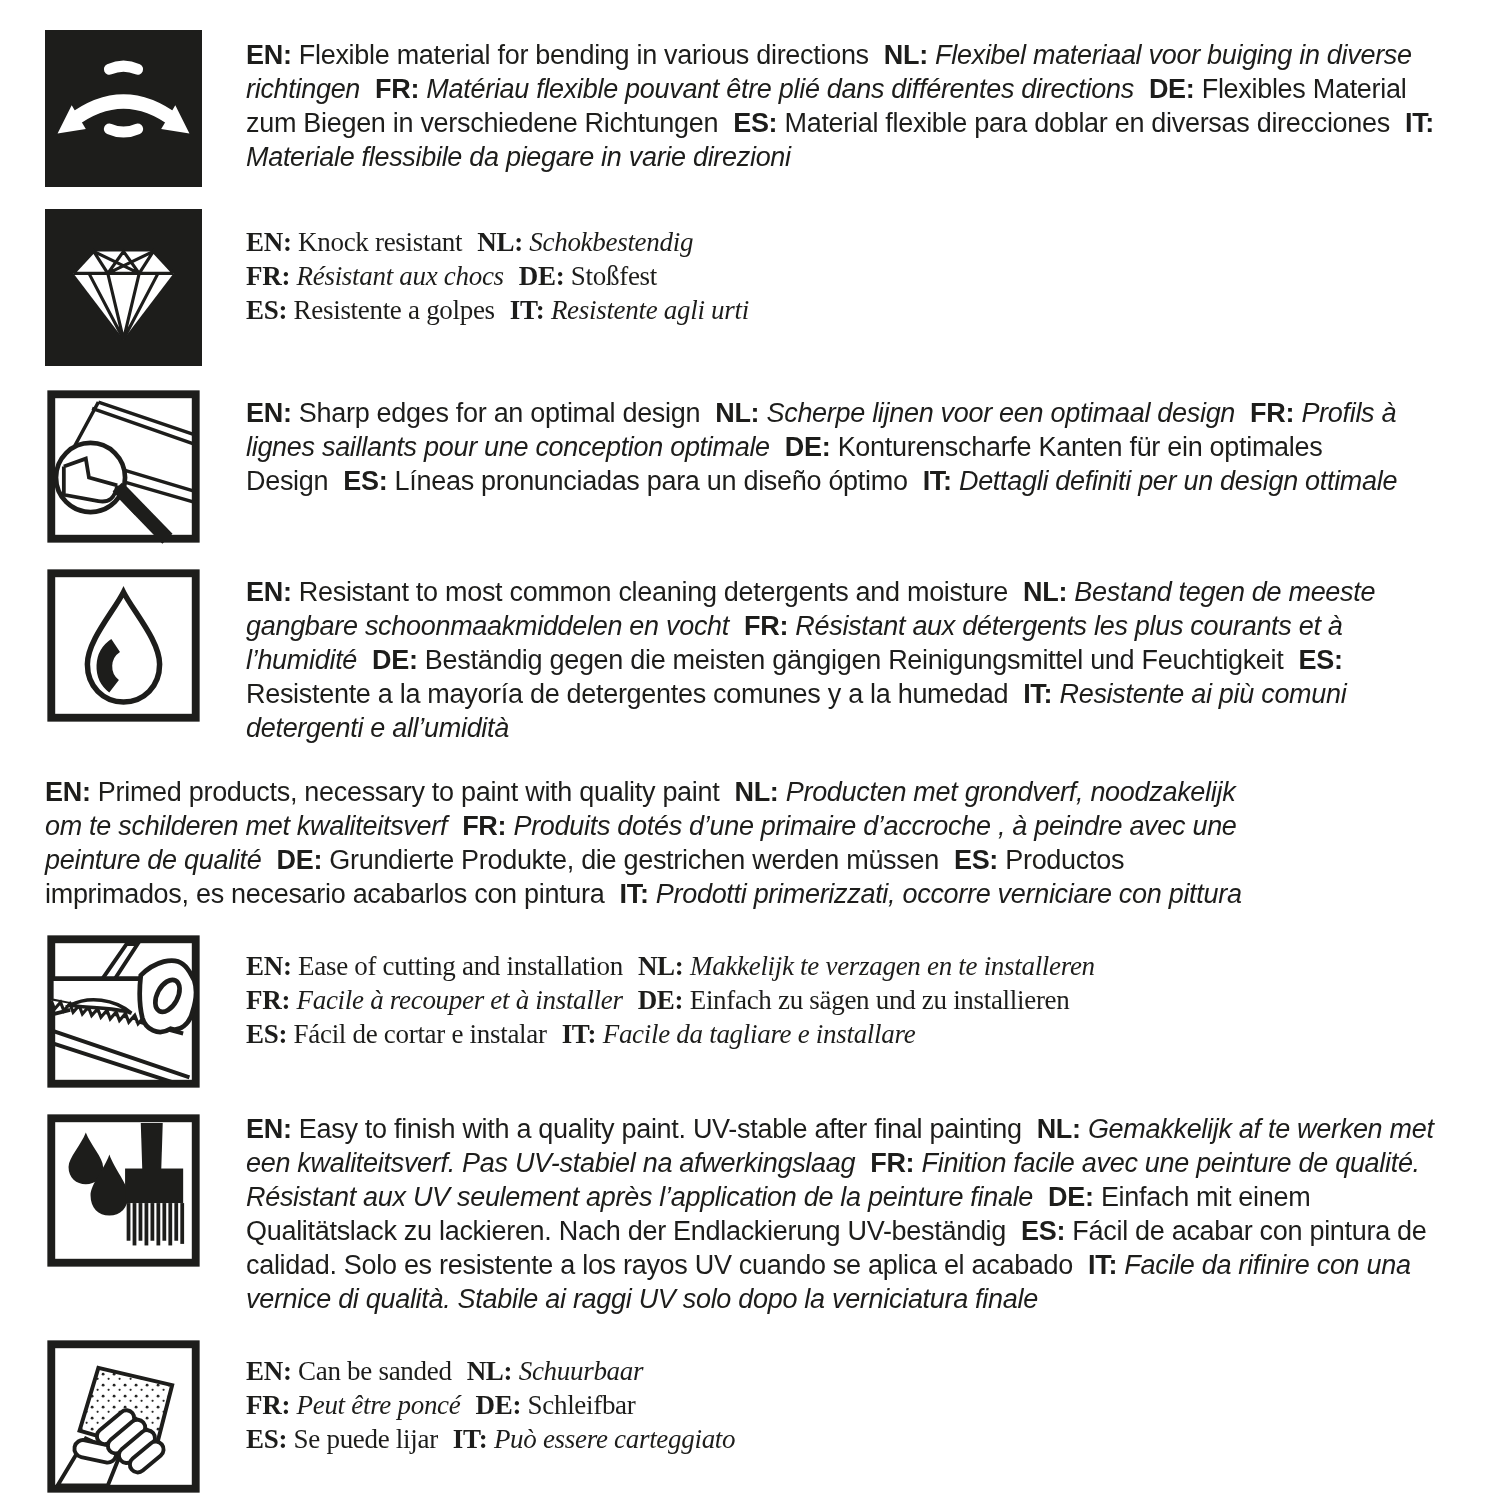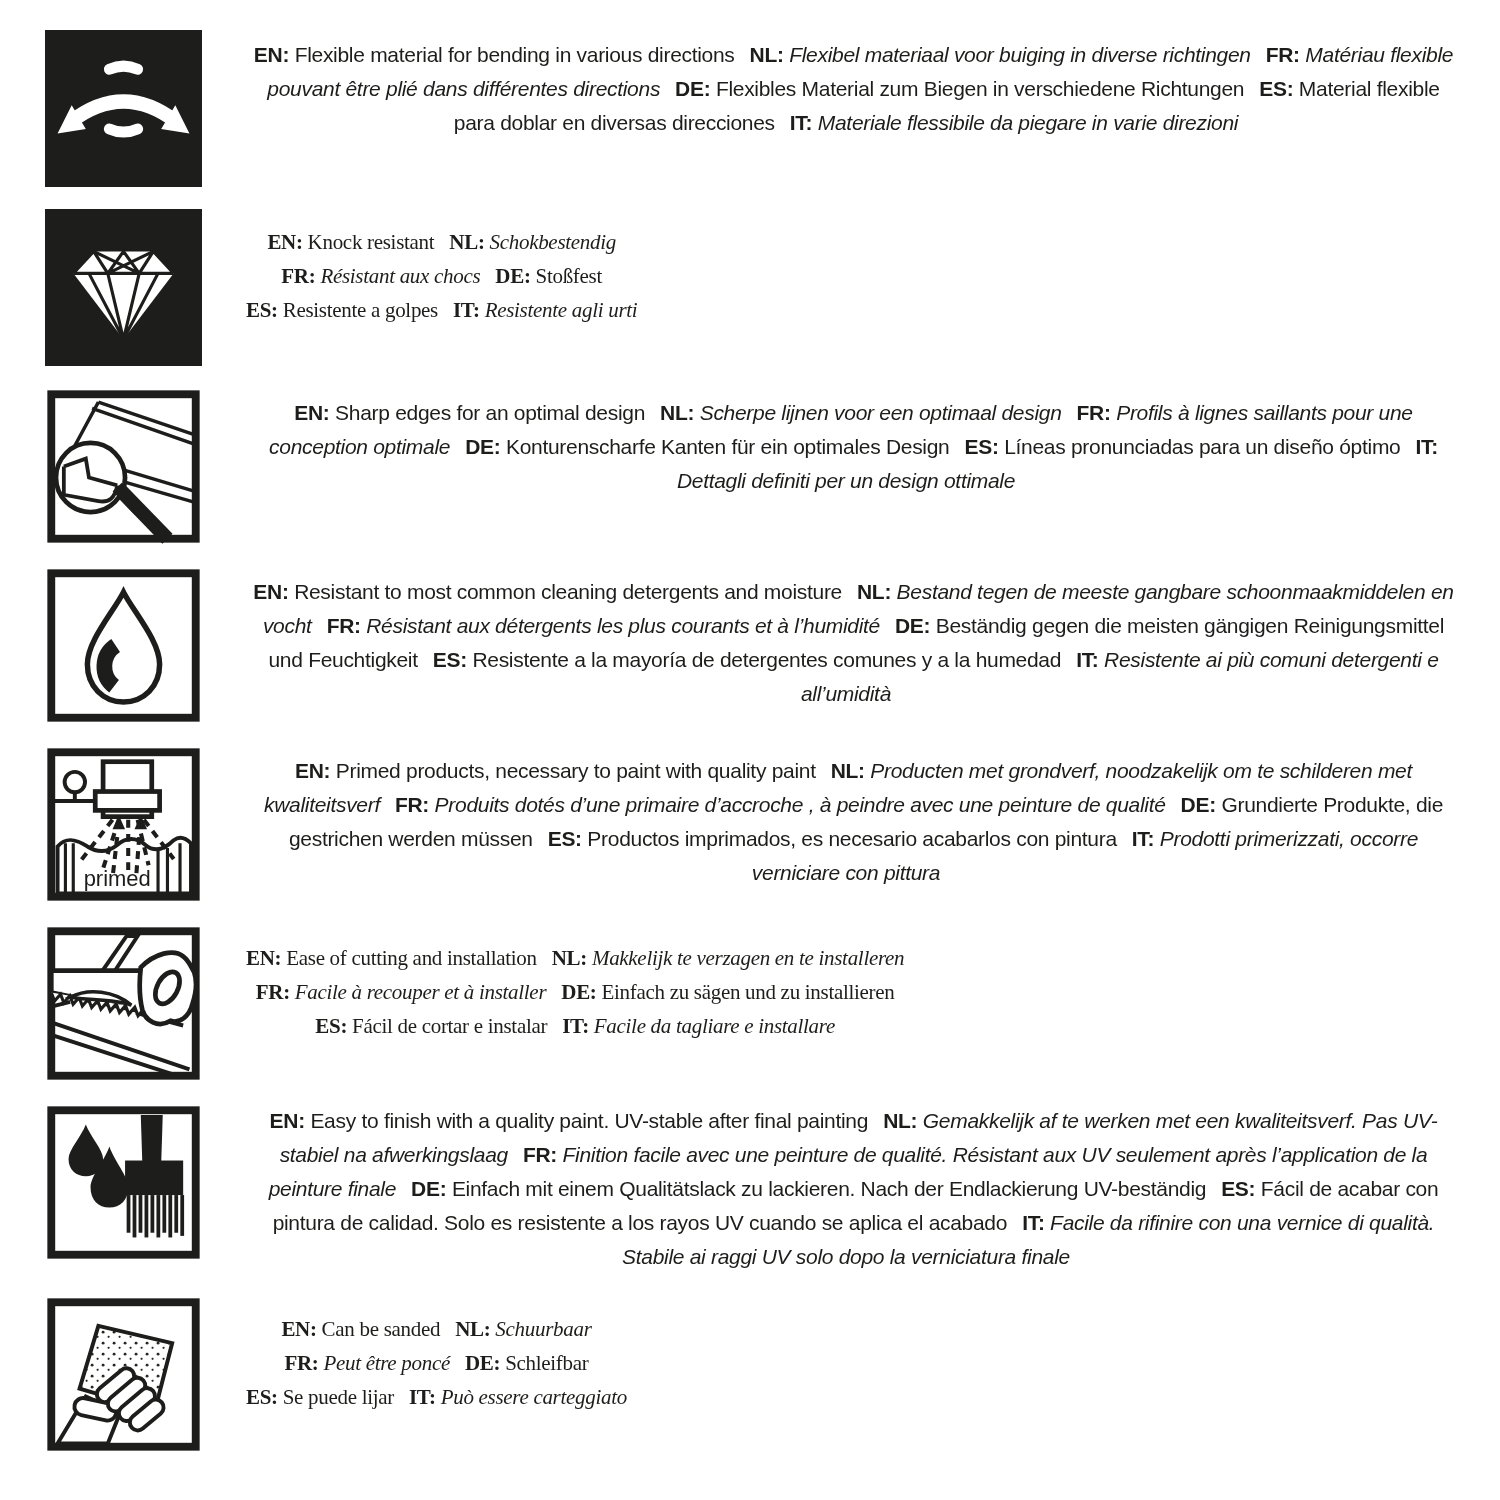--- a/index.html
+++ b/index.html
@@ -7,21 +7,21 @@
     width:1500px;height:1500px;box-sizing:border-box;
     background:#ffffff;color:#1d1d1b;
     padding:30px 38px 0 45px;overflow:hidden;
     font-family:"Liberation Sans","DejaVu Sans",sans-serif;
   }
   .row{display:flex;align-items:flex-start;gap:44px;margin-bottom:22px;}
   .icon-box{flex:0 0 157px;width:157px;height:157px;}
   .icon-box svg{display:block;width:157px;height:157px;}
   .ftext{
     margin:0;padding-top:8px;max-width:1215px;
-    font-size:21px;line-height:34px;letter-spacing:-0.3px;text-align:center;
+    font-size:27px;line-height:34px;letter-spacing:-0.3px;
   }
   .pad-extra{padding-top:16px;font-family:Liberation Serif, serif;}
   .seg{margin-right:15px;}
   .seg.it{font-style:italic;}
   .lang{font-weight:700;font-style:normal;}
   .ink{fill:#1d1d1b;}
   .ln{stroke:#1d1d1b;fill:none;}
   .wfill{fill:#ffffff;stroke:#1d1d1b;}
 </style>
 </head>
@@ -72,36 +72,20 @@
     <svg viewBox="0 0 100 100">
       <rect x="4" y="4" width="92" height="92" fill="#fff" stroke="#1d1d1b" stroke-width="5"></rect>
       <path d="M50,16 C44,28 27,47 27,62 C27,76 37,86 50,86 C63,86 73,76 73,62 C73,47 56,28 50,16 Z" class="wfill" stroke-width="3.5"></path>
       <path d="M45,50 A16,16 0 0 0 44,76" class="ln" stroke-width="10"></path>
     </svg>
   </div>
   <p class="ftext"><span class="seg"><b class="lang">EN:</b> Resistant to most common cleaning detergents and moisture</span><span class="seg it"><b class="lang">NL:</b> Bestand tegen de meeste gangbare schoonmaakmiddelen en vocht</span><span class="seg it"><b class="lang">FR:</b> Résistant aux détergents les plus courants et à l’humidité</span><span class="seg"><b class="lang">DE:</b> Beständig gegen die meisten gängigen Reinigungsmittel und Feuchtigkeit</span><span class="seg"><b class="lang">ES:</b> Resistente a la mayoría de detergentes comunes y a la humedad</span><span class="seg it"><b class="lang">IT:</b> Resistente ai più comuni detergenti e all’umidità</span></p>
 </section>
 
 <section class="row">
-  <div class="icon-box">
-    <svg viewBox="0 0 100 100">
-      <rect x="4" y="4" width="92" height="92" fill="#fff" stroke="#1d1d1b" stroke-width="5"></rect>
-      <path d="M5,35 L32,35 M19,30 L19,35" class="ln" stroke-width="2.5"></path>
-      <circle cx="19" cy="23" r="6.5" class="wfill" stroke-width="2.5"></circle>
-      <rect x="37" y="10" width="31" height="35" class="wfill" stroke-width="3"></rect>
-      <rect x="32" y="29" width="41" height="12" class="wfill" stroke-width="3"></rect>
-      <path d="M8,64 C14,57 21,60 27,64 C35,69 41,67 46,63 C52,58 58,58 64,63 C70,68 76,66 82,60 C86,57 90,59 93,62 L93,94 L8,94 Z" class="wfill" stroke-width="2.5"></path>
-      <path d="M13,62 L13,93 M18,62 L18,93 M72,65 L72,93 M78,65 L78,93 M86,62 L86,93" class="ln" stroke-width="2"></path>
-      <path d="M43,47 L22,74 M47,47 L37,78 M53,47 L53,80 M59,47 L66,76 M63,47 L82,72" class="ln" stroke-width="2.6" stroke-dasharray="5 4"></path>
-      <polygon points="43,53 47,44 51,53" class="ink"></polygon>
-      <polygon points="57,53 61,44 65,53" class="ink"></polygon>
-      <path d="M46,58 L43,84 M60,58 L58,84" class="ln" stroke-width="2.6" stroke-dasharray="5 4"></path>
-      <text x="46" y="89" text-anchor="middle" font-size="14" fill="#1d1d1b">primed</text>
-    </svg>
-  </div>
   <p class="ftext"><span class="seg"><b class="lang">EN:</b> Primed products, necessary to paint with quality paint</span><span class="seg it"><b class="lang">NL:</b> Producten met grondverf, noodzakelijk om te schilderen met kwaliteitsverf</span><span class="seg it"><b class="lang">FR:</b> Produits dotés d’une primaire d’accroche , à peindre avec une peinture de qualité</span><span class="seg"><b class="lang">DE:</b> Grundierte Produkte, die gestrichen werden müssen</span><span class="seg"><b class="lang">ES:</b> Productos imprimados, es necesario acabarlos con pintura</span><span class="seg it"><b class="lang">IT:</b> Prodotti primerizzati, occorre verniciare con pittura</span></p>
 </section>
 
 <section class="row">
   <div class="icon-box">
     <svg viewBox="0 0 100 100">
       <rect x="4" y="4" width="92" height="92" fill="#fff" stroke="#1d1d1b" stroke-width="5"></rect>
       <polygon points="52,7 59,7 44,30 36,30" class="wfill" stroke-width="2.5"></polygon>
       <path d="M4,62 L92,92 M4,70 L84,96 M4,52 L16,49 M58,56 L88,64" class="ln" stroke-width="2.5"></path>
       <polygon points="4,29 89,29 86,60 4,43" class="wfill" stroke-width="3"></polygon>

